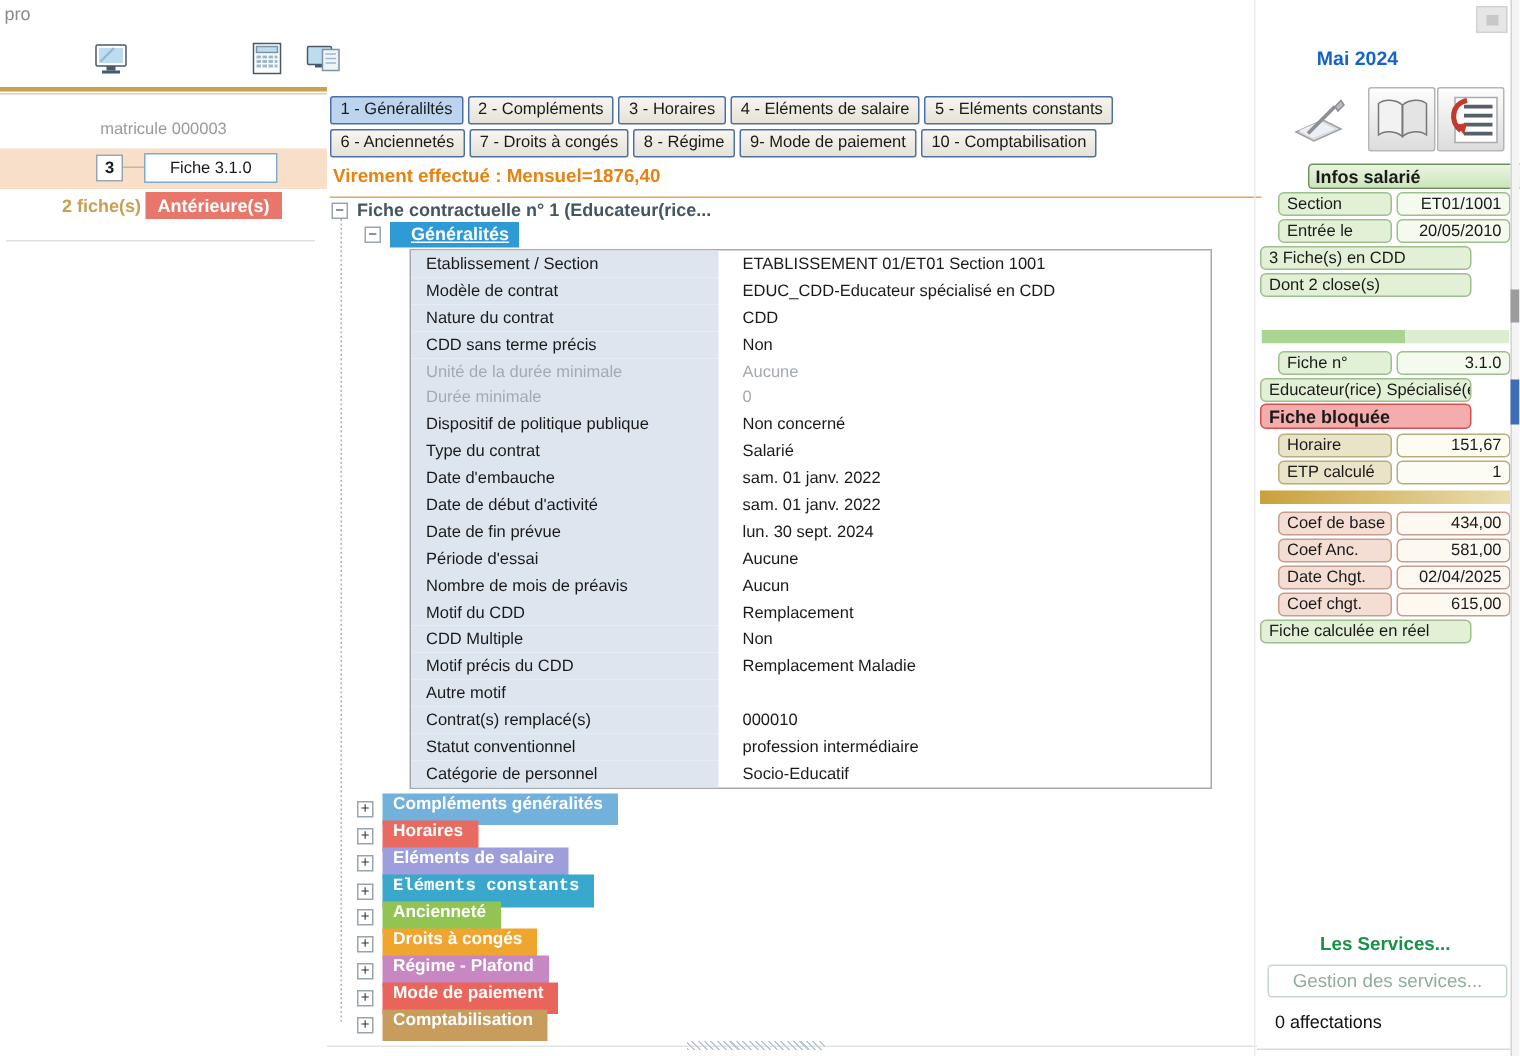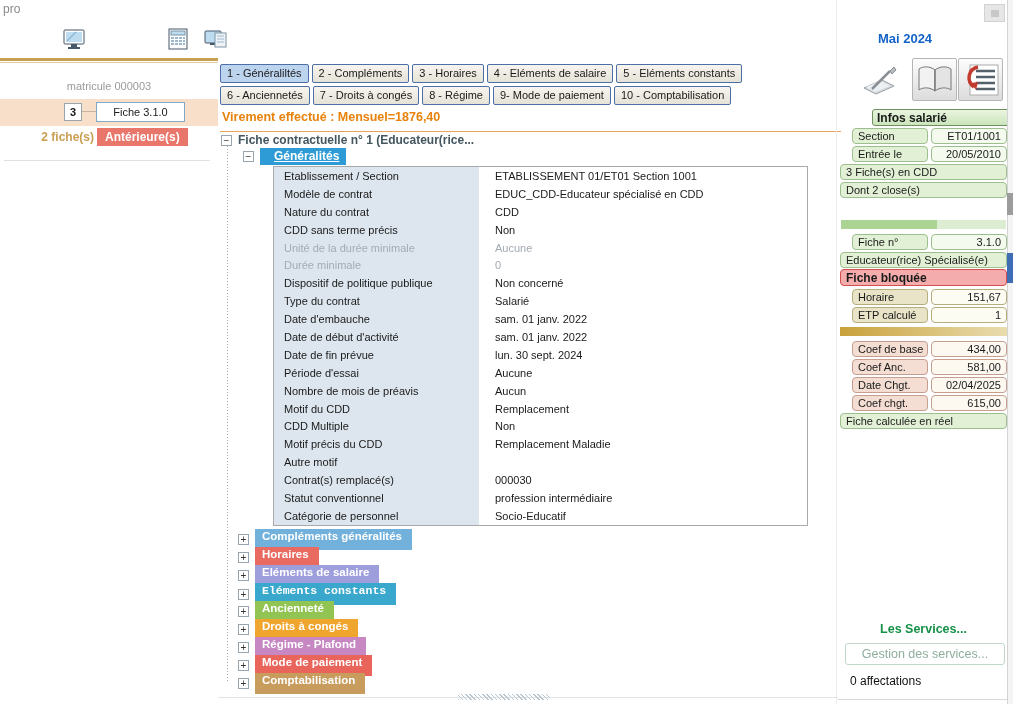--- a/index.html
+++ b/index.html
@@ -52,21 +52,21 @@
 
   
   .rp-sep { position:absolute; left:836px; top:0; height:704px; border-left:1px solid #ececec; }
   .period { position:absolute; left:840px; top:31px; width:130px; text-align:center; color:#1464C8; font-weight:bold; font-size:13px; }
   .icon-btn { position:absolute; top:58px; width:45px; height:43px; background:linear-gradient(#fdfdfd,#dcdcdc); border:1px solid #b5b5b5; border-radius:2px; display:flex; align-items:center; justify-content:center; cursor:pointer; }
   .icon-flat { position:absolute; top:62px; width:46px; height:38px; display:flex; align-items:center; justify-content:center; cursor:pointer; }
   .pill { border-radius:4px; border:1px solid #9DBE8E; background:#E2F1D6; padding:1px 5px; height:16px; line-height:13px; overflow:hidden; white-space:nowrap; }
   .rp-row { position:absolute; left:840px; width:167px; display:flex; gap:3px;padding-left:12px; }
   .rp-row .lab { width:76px; }
   .rp-row .val { flex:1; text-align:right; background:#F4FAEE; }
-  .rp-full { position:absolute; left:840px; width:167px; }
+  .rp-full { position:absolute; left:840px; width:141px; }
   .infos-header { position:absolute; left:840px; top:109px; width:167px; height:17px; border:1px solid #6E8F5E; border-radius:3px; background:linear-gradient(#EAF5DF,#CBE5BC); font-weight:bold; font-size:12px; padding:1px 4px;margin-left:32px; }
   .bullseye { position:absolute; right:3px; top:2px; width:11px; height:11px; border:1px solid #57855a; background:#dff0d5; cursor:pointer; }
   .bullseye:before { content:""; position:absolute; left:2px; top:2px; width:5px; height:5px; border:1px solid #57855a; }
   .tan .lab { background:#E9E4C8; border-color:#B5AD7E; }
   .tan .val { background:#FCFCF3; border-color:#B5AD7E; }
   .pink .lab { background:#F4DDD3; border-color:#C69E8F; }
   .pink .val { background:#FDF9F1; border-color:#C69E8F; }
   .blocked { border:1px solid #D05050; background:#F4ACAC; font-weight:bold; font-size:12px; height:17px; border-radius:4px; padding:1px 5px; }
   .greenbar { position:absolute; left:840px; top:219px; width:167px; height:11px; border:1px solid #ffffff; background:linear-gradient(90deg,#ABD391 0 58%,#DDEDD1 58%); }
   .goldbar { position:absolute; left:840px; top:327px; width:167px; height:9px; background:linear-gradient(90deg,#C9A13B,#E9DDAF); }
@@ -243,21 +243,21 @@
     <div class="trow">
         <div class="tlabel">Motif précis du CDD</div>
         <div class="tvalue">Remplacement Maladie</div>
       </div>
     <div class="trow">
         <div class="tlabel">Autre motif</div>
         <div class="tvalue"></div>
       </div>
     <div class="trow">
         <div class="tlabel">Contrat(s) remplacé(s)</div>
-        <div class="tvalue">000030</div>
+        <div class="tvalue">000010</div>
       </div>
     <div class="trow">
         <div class="tlabel">Statut conventionnel</div>
         <div class="tvalue">profession intermédiaire</div>
       </div>
     <div class="trow">
         <div class="tlabel">Catégorie de personnel</div>
         <div class="tvalue">Socio-Educatif</div>
       </div>
   </div>

